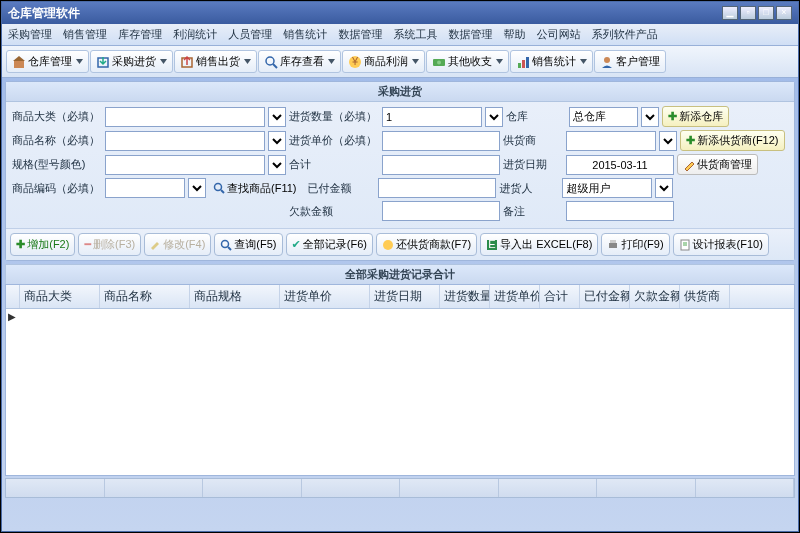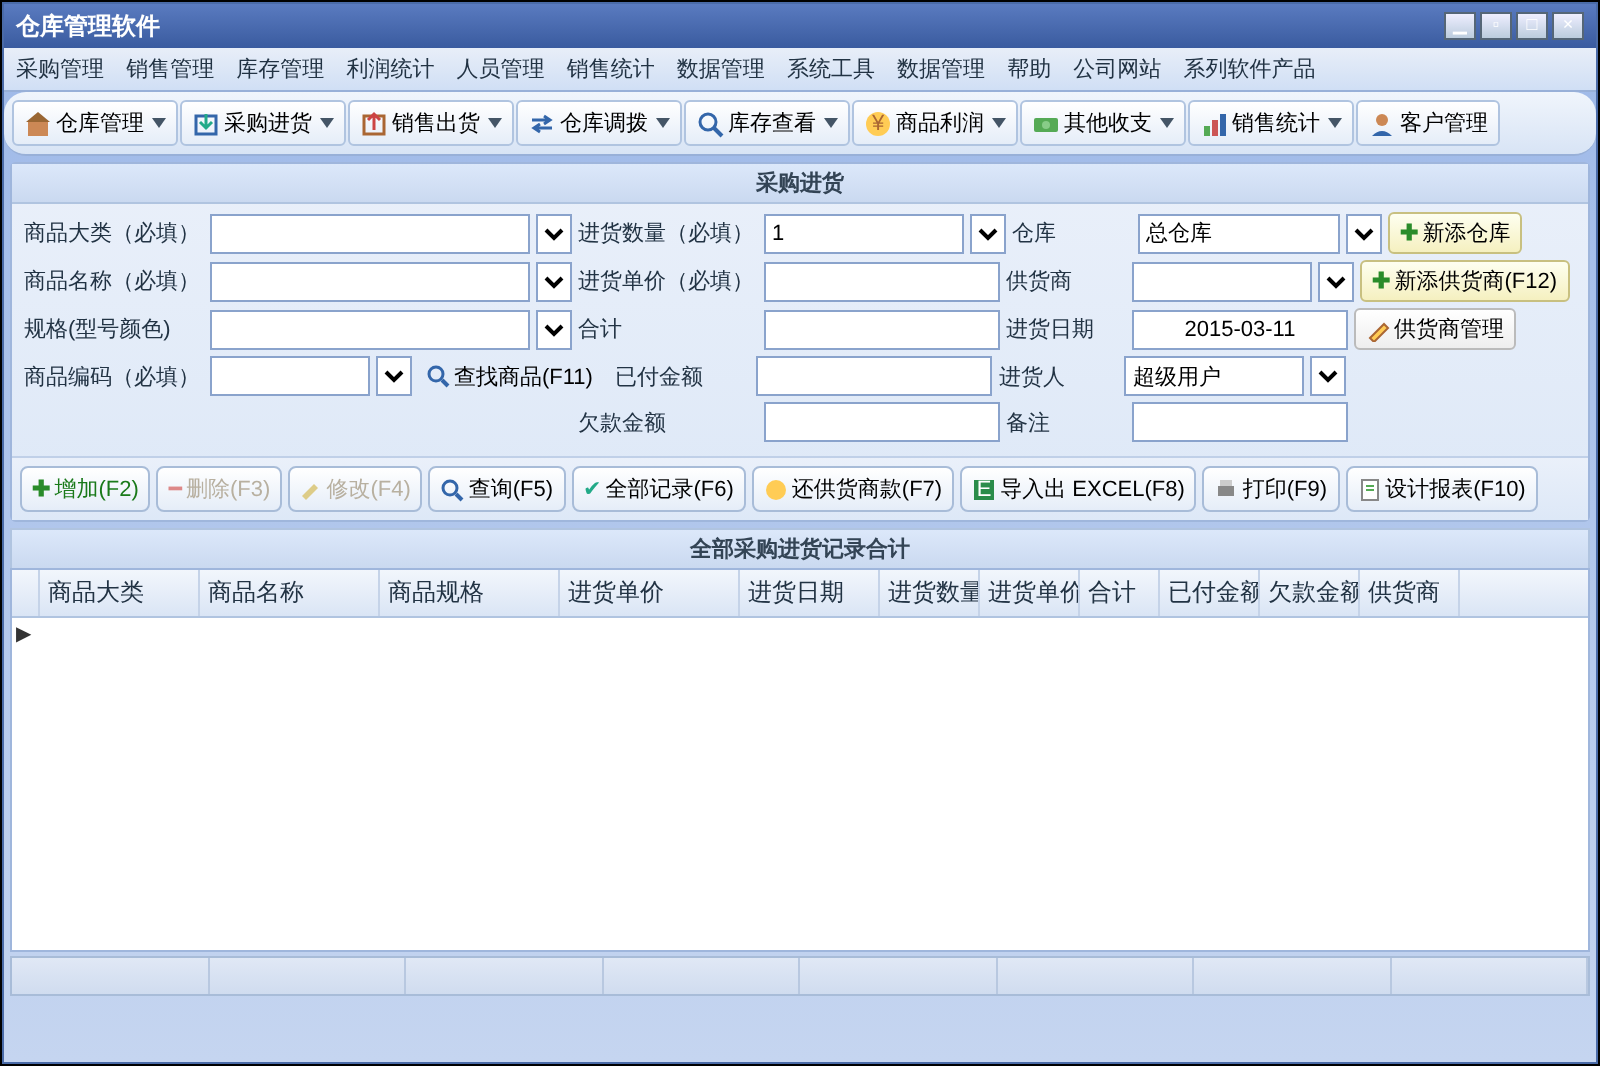--- a/index.html
+++ b/index.html
@@ -4,21 +4,21 @@
 <style>
 * { box-sizing: border-box; margin: 0; padding: 0; font-family: "Microsoft YaHei", SimSun, sans-serif; font-size: 11px; }
 body { background: #000; width: 800px; height: 533px; overflow: hidden; }
 .window { background: linear-gradient(#9db8e8, #c5d5f0); border: 1px solid #4a6ba8; width: 798px; height: 531px; margin: 1px; }
 .titlebar { background: linear-gradient(#5a7bc0, #3a5b9f); color: #fff; padding: 3px 6px; display: flex; justify-content: space-between; align-items: center; height: 22px; }
 .titlebar-title { font-weight: bold; font-size: 12px; }
 .titlebar-btns { display: flex; gap: 2px; }
 .tbtn { width: 16px; height: 14px; background: linear-gradient(#eef,#bcd); border: 1px solid #567; font-size: 9px; text-align: center; line-height: 11px; cursor: pointer; }
 .menubar { background: linear-gradient(#e8eef8,#d0dff5); padding: 3px 6px; border-bottom: 1px solid #98b0d8; }
 .menubar span { margin-right: 8px; cursor: pointer; color: #234; }
-.toolbar { background: linear-gradient(#f0f5fc,#d8e4f5); padding: 4px 4px; border-bottom: 1px solid #98b0d8; display: flex; gap: 1px; border-radius: 11px; }
+.toolbar { background: linear-gradient(#f0f5fc,#d8e4f5); padding: 4px 4px; border-bottom: 1px solid #98b0d8; display: flex; gap: 1px; }
 .tbitem { display: flex; align-items: center; gap: 2px; padding: 3px 5px; background: linear-gradient(#fff,#e5edf8); border: 1px solid #b0c4e0; border-radius: 3px; cursor: pointer; white-space: nowrap; }
 .tbitem .ico { width: 14px; height: 14px; }
 .dropdown-arrow { width: 7px; height: 7px; margin-left: 2px; }
 .panel { background: linear-gradient(#eaf0fa,#dde8f7); border: 1px solid #9fb6dc; margin: 3px; border-radius: 3px; }
 .panel-title { text-align: center; font-weight: bold; padding: 2px; background: linear-gradient(#dce8fa,#cad9f0); border-bottom: 1px solid #b0c4e0; color: #345; }
 .form-area { padding: 4px 6px; }
 .form-row { display: flex; align-items: center; margin-bottom: 3px; gap: 3px; }
 .lbl { width: 90px; text-align: left; color: #234; white-space: nowrap; }
 .lbl2 { width: 90px; text-align: left; color: #234; white-space: nowrap; }
 .txt { height: 20px; border: 1px solid #8aa3cc; background: #fff; padding: 0 3px; }
@@ -97,29 +97,20 @@
           <rect x="2" y="3" width="10" height="9" fill="none" stroke="#a63" stroke-width="1.5"></rect>
           <path d="M7 10 L7 3 M4 5 L7 2 L10 5" stroke="#c44" fill="none" stroke-width="1.5"></path>
         </svg>
         <span>销售出货</span>
         <svg class="dropdown-arrow">
           <polygon points="0,1 7,1 3.5,6" fill="#456"></polygon>
         </svg>
       </div>
     <div class="tbitem">
         <svg class="ico">
-          <path d="M2 5 L10 5 M8 3 L11 5 L8 7 M12 9 L4 9 M6 7 L3 9 L6 11" stroke="#36a" fill="none" stroke-width="1.5"></path>
-        </svg>
-        <span>仓库调拨</span>
-        <svg class="dropdown-arrow">
-          <polygon points="0,1 7,1 3.5,6" fill="#456"></polygon>
-        </svg>
-      </div>
-    <div class="tbitem">
-        <svg class="ico">
           <circle cx="6" cy="6" r="4" fill="none" stroke="#36a" stroke-width="1.5"></circle>
           <line x1="9" y1="9" x2="13" y2="13" stroke="#36a" stroke-width="2"></line>
         </svg>
         <span>库存查看</span>
         <svg class="dropdown-arrow">
           <polygon points="0,1 7,1 3.5,6" fill="#456"></polygon>
         </svg>
       </div>
     <div class="tbitem">
         <svg class="ico">
@@ -166,21 +157,21 @@
     <div class="form-area">
 
       <div class="form-row">
         <span class="lbl">商品大类（必填）</span>
         <input class="txt" style="width: 160px;">
         <select class="combo" style="width:18px"></select>
         <span class="lbl2">进货数量（必填）</span>
         <input class="txt" style="width: 100px;" value="1">
         <select class="combo" style="width:18px"></select>
         <span class="lbl2" style="width:60px">仓库</span>
-        <input class="txt" style="width: 101px;" value="总仓库">
+        <input class="txt" style="width: 69px;" value="总仓库">
         <select class="combo" style="width:18px"></select>
         <span class="sidebtn">
             <span class="plus">✚</span>
             <span>新添仓库</span>
           </span>
       </div>
 
       <div class="form-row">
         <span class="lbl">商品名称（必填）</span>
         <input class="txt" style="width: 160px;">

